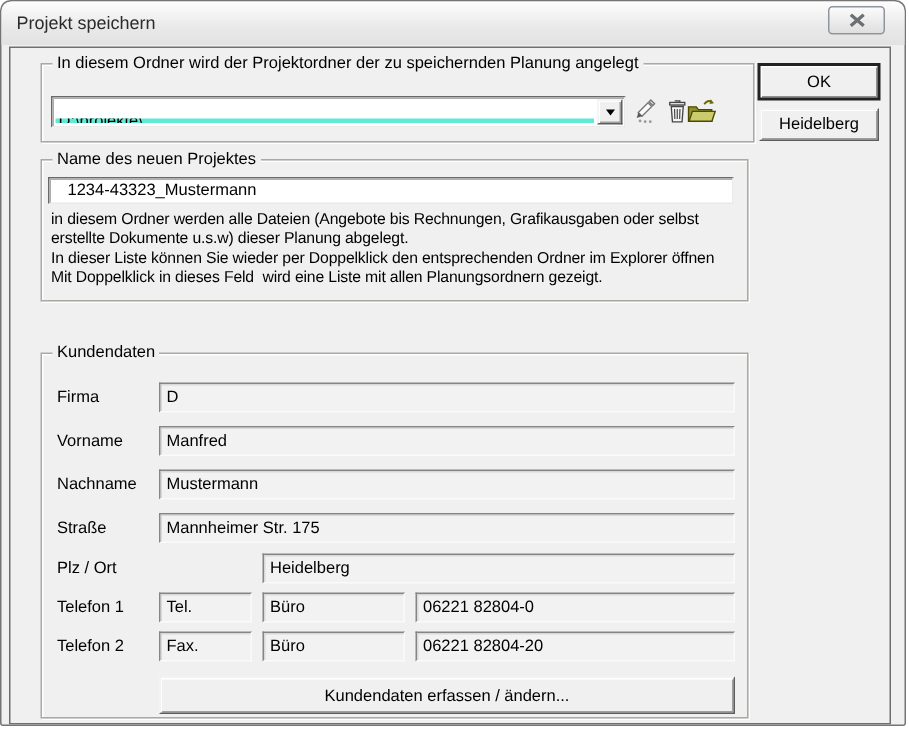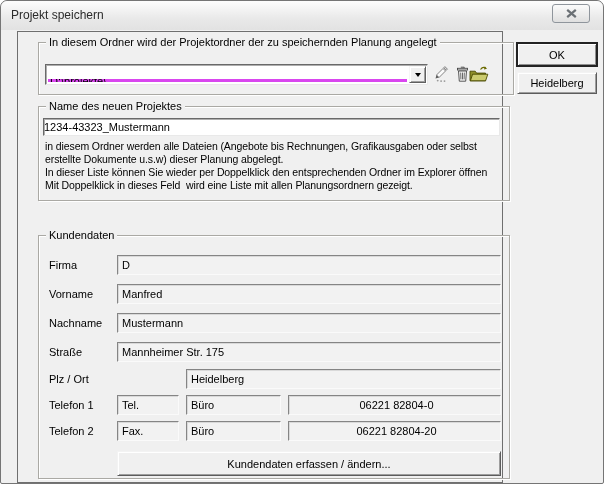--- a/index.html
+++ b/index.html
@@ -21,21 +21,21 @@
     position:absolute; left:10px; top:7px; font-size:12px; color:#2b2b2b;
   }
   .close-btn {
     position:absolute; right:13px; top:3px; width:38px; height:19px;
     background:linear-gradient(#fbfbfb,#dfdfdf);
     border:1px solid #8f959c; border-radius:3px;
     display:flex; align-items:center; justify-content:center;
     padding:0; cursor:default;
   }
   .client {
-    position:absolute; left:16px; top:30px; width:486px; height:452px;
+    position:absolute; left:5px; top:30px; width:588px; height:452px;
     background:#f0f0f0;
     border:1px solid #6f6f6f;
   }
 
   .groupbox {
     position:absolute;
     border:1px solid #aaa9a4;
     box-shadow: 1px 1px 0 rgba(255,255,255,0.95), inset 1px 1px 0 rgba(255,255,255,0.95);
   }
   .gb-label {
@@ -48,21 +48,21 @@
   .gb-kunden  { left:20px; top:203px; width:472px; height:244px; }
 
   .sunken-white {
     background:#fff;
     border:1px solid; border-color:#696969 #e9e9e9 #e9e9e9 #696969;
     box-shadow: inset 1px 1px 0 #aeaeae;
   }
   .combobox { position:absolute; left:6px; top:21px; width:383px; height:21px; }
   .combo-input {
     position:absolute; left:2px; top:2px; right:20px; bottom:2px;
-    border:none; outline:none; background:#d946ef; font-family:inherit; font-size:11px; padding:0 0 0 2px;margin-top:12px;
+    border:none; outline:none; background:#5eead4; font-family:inherit; font-size:11px; padding:0 0 0 2px;margin-top:12px;
   }
   .combo-arrow-btn {
     position:absolute; right:1px; top:1px; bottom:1px; width:17px;
     background:#f0f0f0;
     border:1px solid; border-color:#f6f6f6 #5f5f5f #5f5f5f #f6f6f6;
     box-shadow: inset 1px 1px 0 #ffffff, inset -1px -1px 0 #9e9e9e;
     display:flex; align-items:center; justify-content:center; padding:0;
   }
   .tri-down { width:0; height:0; border:3.5px solid transparent; border-top:4.5px solid #000; margin-top:4px; }
 
@@ -80,39 +80,39 @@
   .btn-ok {
     position:absolute; left:498px; top:10px; width:82px; height:25px;
     background:#f0f0f0; font-family:inherit; font-size:11px; padding:0;
     border:2px solid #232323;
     box-shadow: inset 1px 1px 0 #ffffff, inset -1px -1px 0 #8f8f8f;
   }
   .btn-cancel { position:absolute; left:499px; top:40px; width:80px; height:22px; }
 
   .name-input {
     position:absolute; left:4px; top:11px; width:457px; height:18px;
-    font-family:inherit; font-size:11px; padding:0 0 0 0; outline:none;
+    font-family:inherit; font-size:11px; padding:0 0 0 12px; outline:none;
   }
   .desc-block { position:absolute; left:6px; top:33px; }
   .desc-line { white-space:pre; font-size:10.5px; line-height:13px; letter-spacing:-0.1px; }
 
   .kd-row { position:absolute; left:0; width:470px; height:20px;padding-left:28px; }
   .kd-label { position:absolute; left:10px; top:4px; white-space:nowrap; }
   .kd-field {
     position:absolute; top:0; height:20px;
     background:#f2f2f2;
     border:1px solid; border-color:#858585 #fafafa #fafafa #858585;
     box-shadow: inset 1px 1px 0 rgba(0,0,0,0.10);
     display:flex; align-items:center; padding-left:4px; overflow:hidden; white-space:nowrap;
   }
   .w-full  { left:78px;  width:384px; }
   .w-short { left:78px;  width:62px;  }
   .w-ort   { left:147px; width:315px; }
   .w-buero { left:147px; width:95px;  }
-  .w-tel   { left:249px; width:213px;justify-content:center; }
+  .w-tel   { left:249px; width:213px; }
 
   .btn-kunden { position:absolute; left:78px; top:215px; width:384px; height:25px; }
 </style>
 </head>
 <body>
 
 <div class="window">
 
   <div class="titlebar">
     <span class="title-text">Projekt speichern</span>

